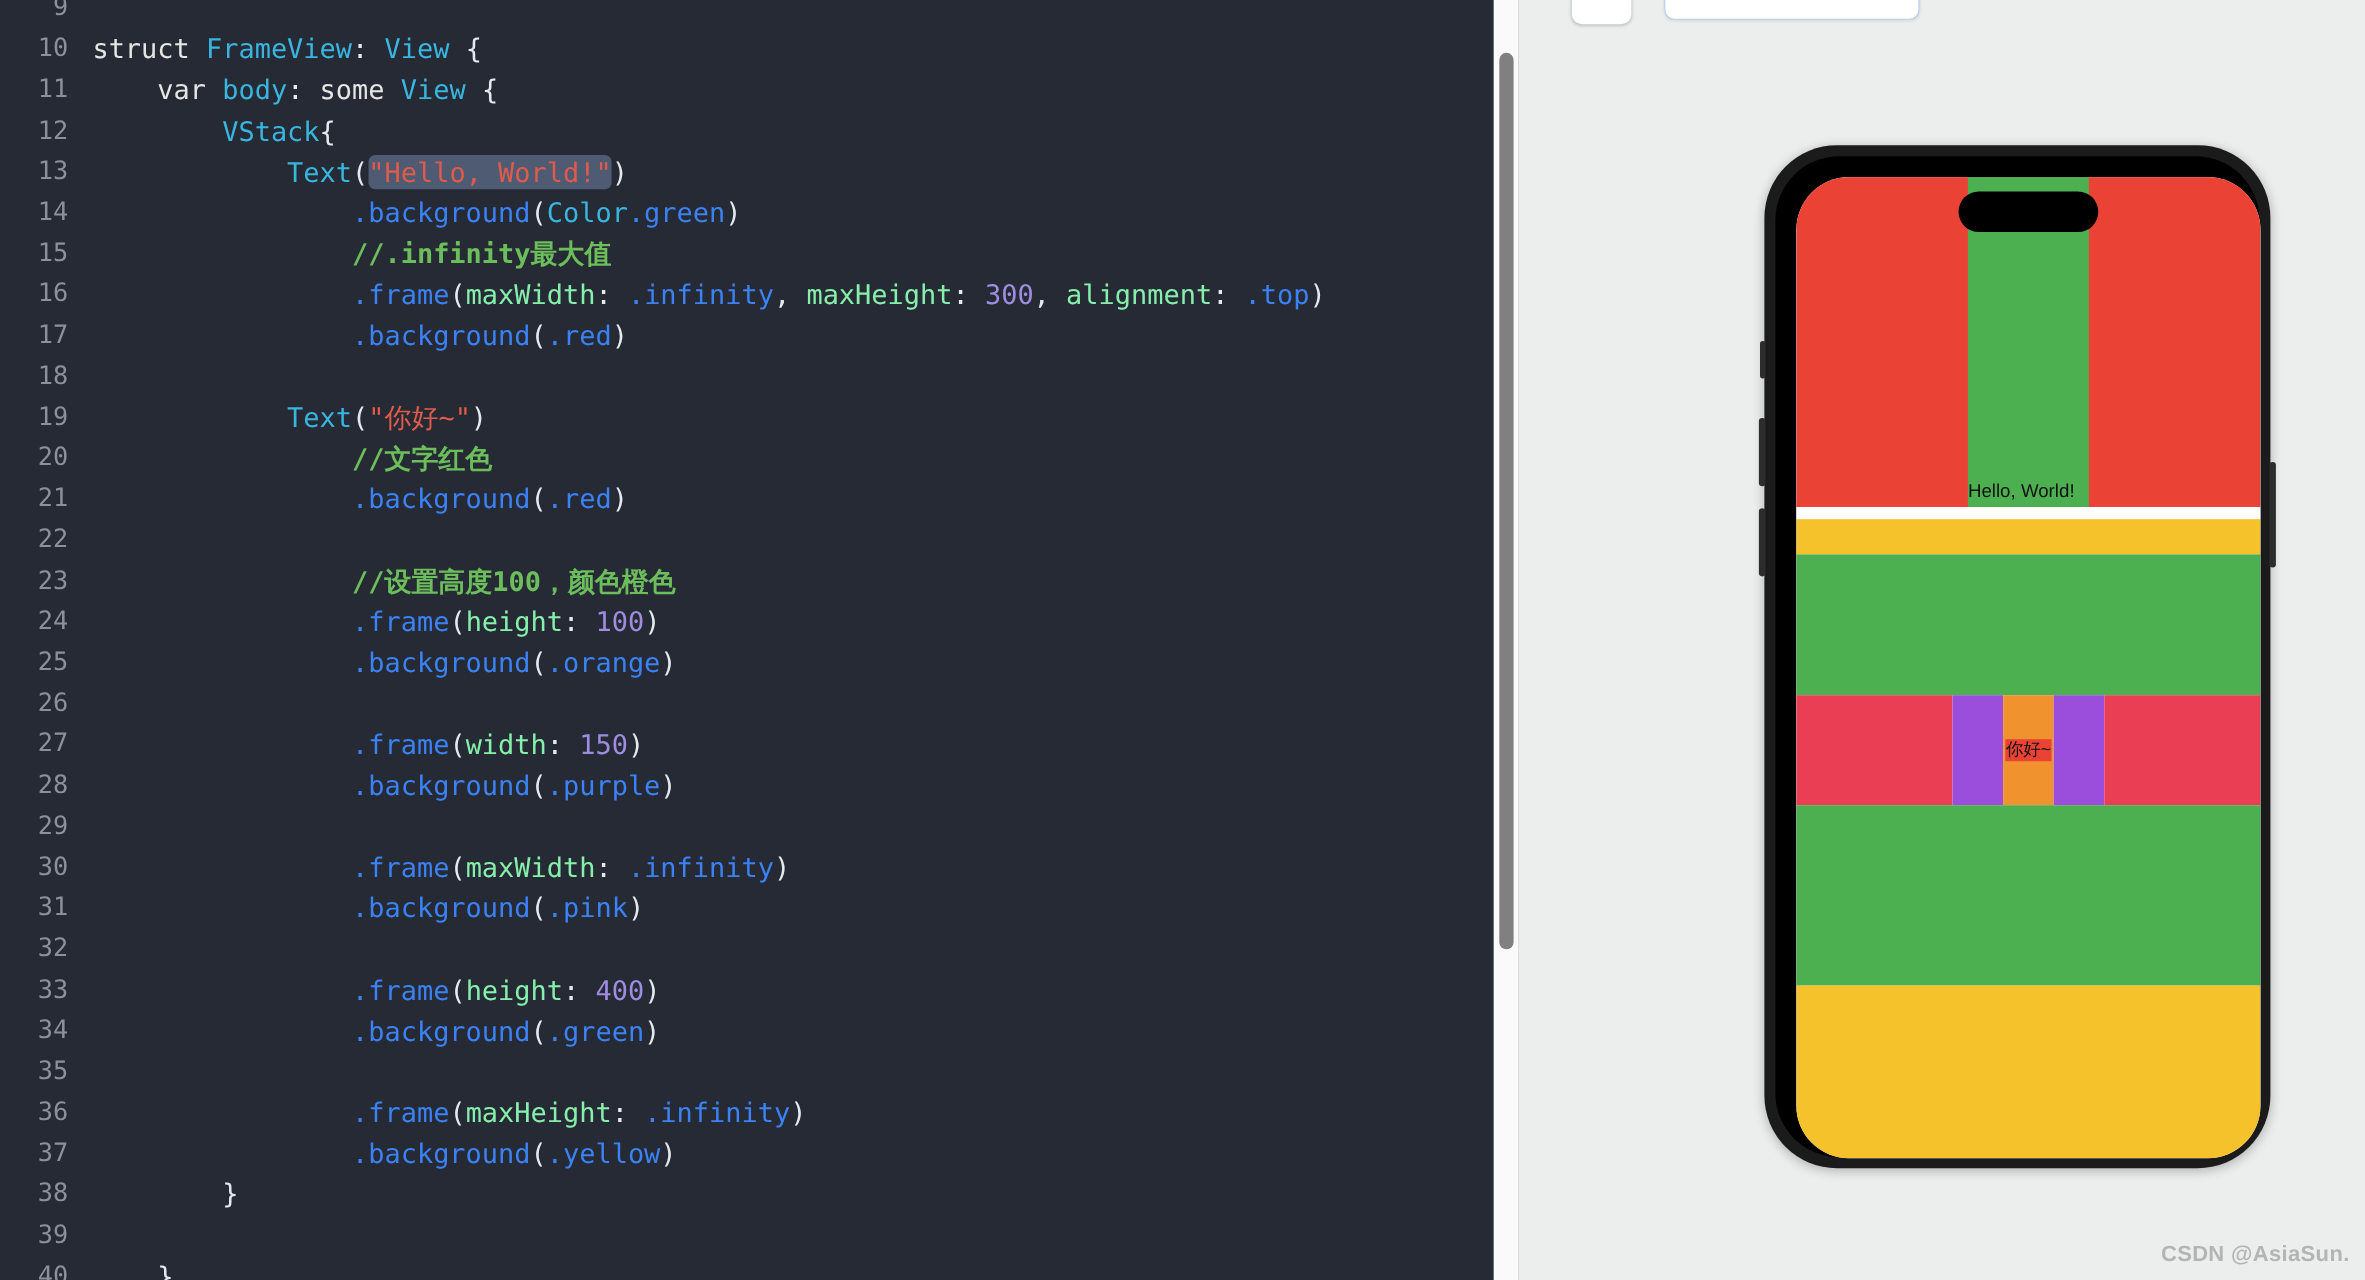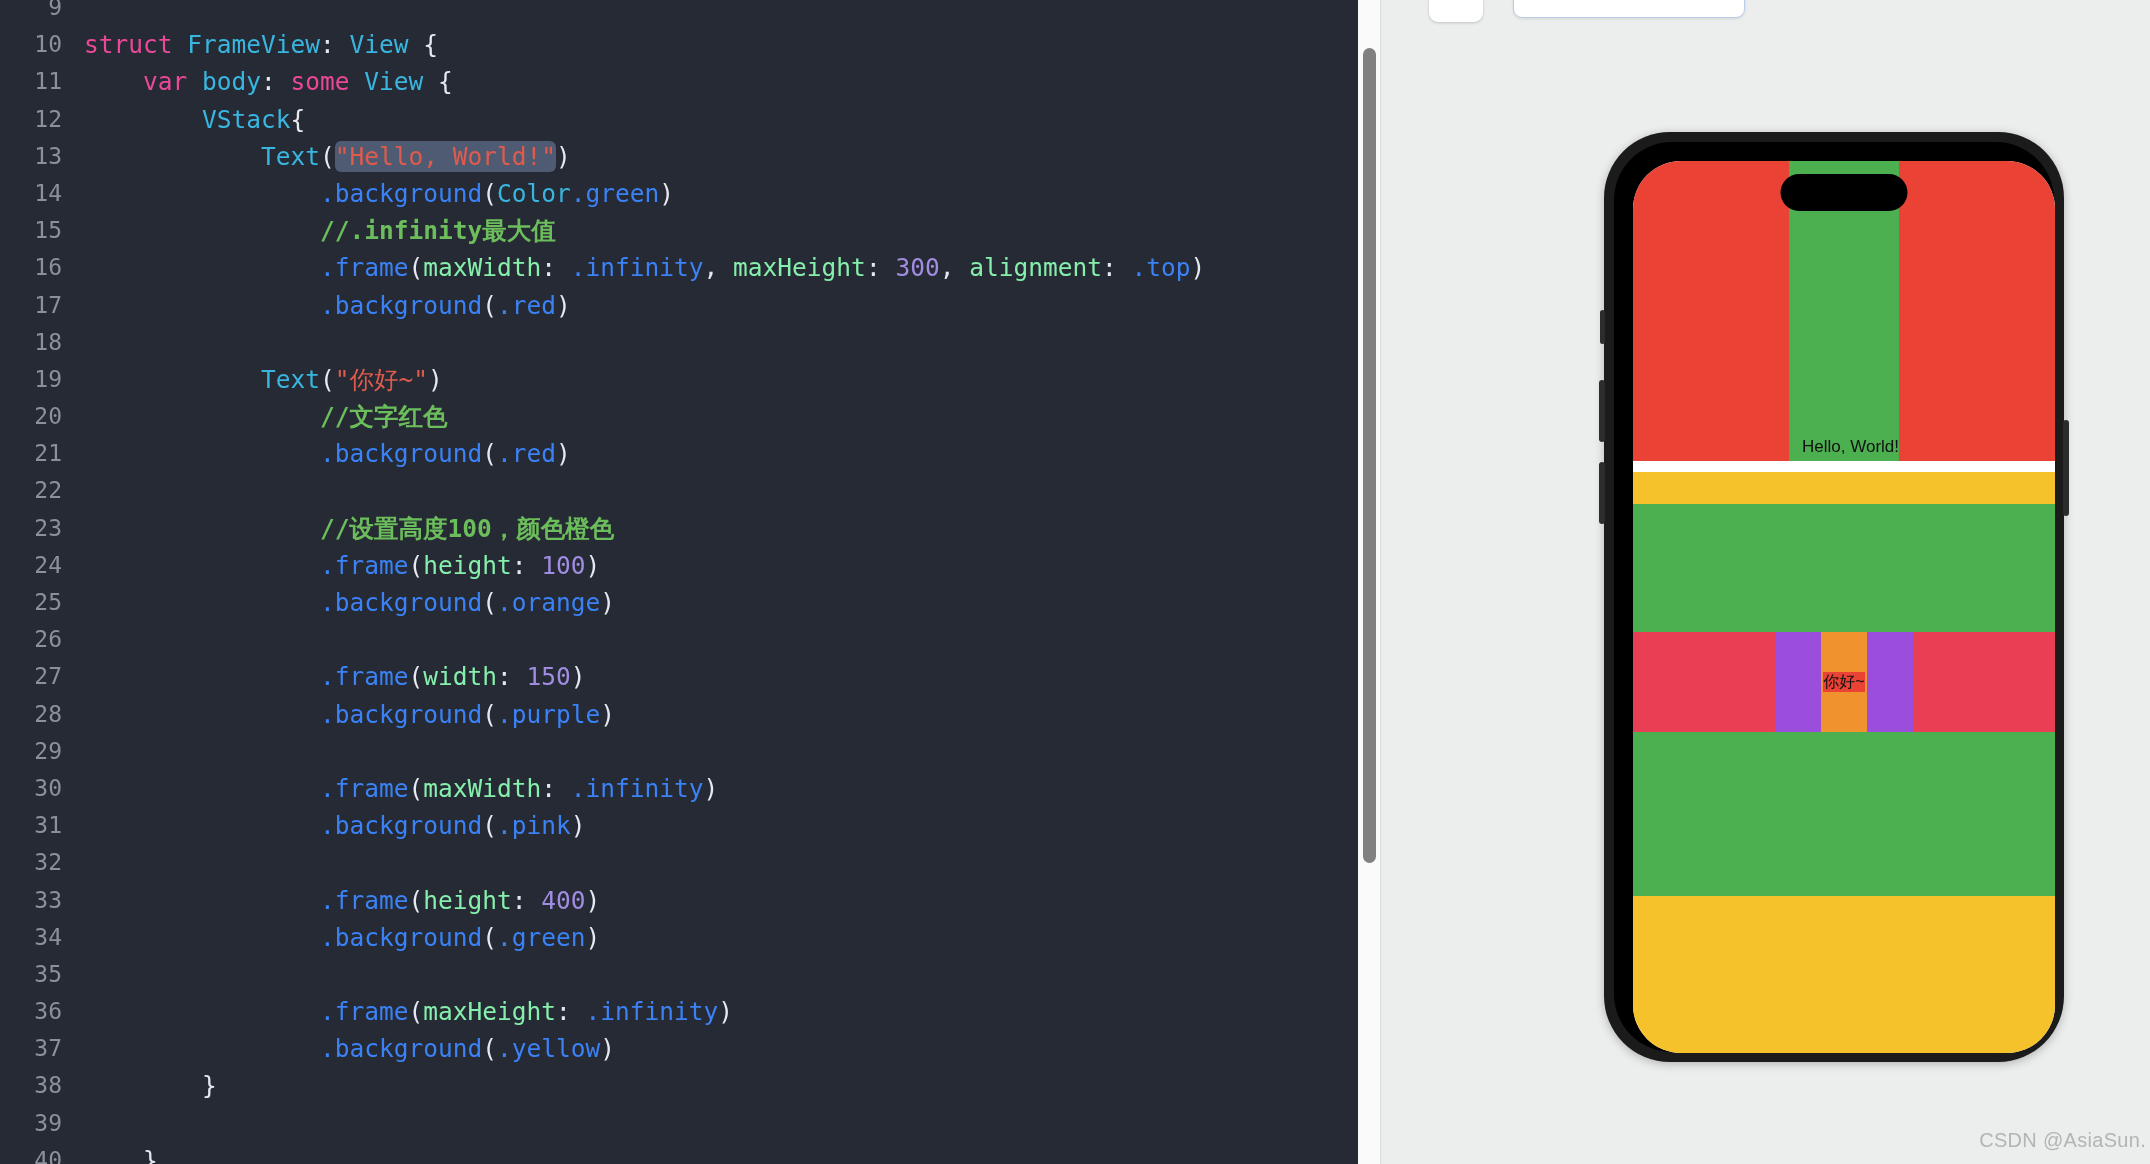--- a/index.html
+++ b/index.html
@@ -50,21 +50,21 @@
     vertical-align: top;
   }
   .codetext {
     display: inline-block;
     margin-left: 22px;
     vertical-align: top;
     color: #e6e9ef;
   }
 
   
-  .kw   { color: #ec4899; text-align: right; }        
+  .kw   { color: #e5e5e5; text-align: right; }        
   .typ  { color: #39b6e0; }        
   .typb { color: #39b6e0; font-weight: normal; }
   .fn   { color: #3b82f6; }        
   .prop { color: #86efac; }        
   .str  { color: #e05b4c; }        
   .num  { color: #a08ce0; }        
   .cmt  { color: #6cbd5b; font-weight: bold; }        
   .pun  { color: #e6e9ef; }        
   .sel  {
     background: #4f5b72;
@@ -183,21 +183,21 @@
   .hello-col {
     position: absolute;
     left: 50%;
     transform: translateX(-50%);
     top: 0;
     width: 110px;
     height: 100%;
     background: #4caf50;
     display: flex;
     align-items: flex-end;
-    justify-content: flex-end;
+    justify-content: flex-start;
   }
   .hello-text {
     color: #111;
     font-size: 17px;
     font-family: "Liberation Sans", sans-serif;
     padding-bottom: 4px;
     white-space: nowrap;
   }
 
   .dynamic-island {
@@ -224,26 +224,27 @@
     background: #ea4335;
     color: #111;
     font-size: 16px;
     font-family: "Liberation Sans", sans-serif;
     line-height: 1.25;
     white-space: nowrap;
   }
 
   .watermark {
     position: absolute;
-    right: 4px;
+    right: 14px;
     bottom: 12px;
     color: #b4b4b4;
     font-size: 20px;
     font-family: "Liberation Sans", sans-serif;
     letter-spacing: 0.3px;
+    font-weight: bold;
   }
 </style>
 </head>
 <body>
 
 <div id="root">
 
   <div class="editor-pane">
     <div class="code-area" id="code-area"><div class="line"><span class="lineno">9</span><span class="codetext"></span></div><div class="line"><span class="lineno">10</span><span class="codetext"><span class="kw">struct </span><span class="typb">FrameView</span><span class="pun">: </span><span class="typ">View</span><span class="pun"> {</span></span></div><div class="line"><span class="lineno">11</span><span class="codetext"><span class="pun">    </span><span class="kw">var </span><span class="typb">body</span><span class="pun">: </span><span class="kw">some </span><span class="typ">View</span><span class="pun"> {</span></span></div><div class="line"><span class="lineno">12</span><span class="codetext"><span class="pun">        </span><span class="typ">VStack</span><span class="pun">{</span></span></div><div class="line"><span class="lineno">13</span><span class="codetext"><span class="pun">            </span><span class="typ">Text</span><span class="pun">(</span><span class="str sel">"Hello, World!"</span><span class="pun">)</span></span></div><div class="line"><span class="lineno">14</span><span class="codetext"><span class="pun">                </span><span class="fn">.background</span><span class="pun">(</span><span class="typ">Color</span><span class="fn">.green</span><span class="pun">)</span></span></div><div class="line"><span class="lineno">15</span><span class="codetext"><span class="pun">                </span><span class="cmt">//.infinity最大值</span></span></div><div class="line"><span class="lineno">16</span><span class="codetext"><span class="pun">                </span><span class="fn">.frame</span><span class="pun">(</span><span class="prop">maxWidth</span><span class="pun">: </span><span class="fn">.infinity</span><span class="pun">, </span><span class="prop">maxHeight</span><span class="pun">: </span><span class="num">300</span><span class="pun">, </span><span class="prop">alignment</span><span class="pun">: </span><span class="fn">.top</span><span class="pun">)</span></span></div><div class="line"><span class="lineno">17</span><span class="codetext"><span class="pun">                </span><span class="fn">.background</span><span class="pun">(</span><span class="fn">.red</span><span class="pun">)</span></span></div><div class="line"><span class="lineno">18</span><span class="codetext"></span></div><div class="line"><span class="lineno">19</span><span class="codetext"><span class="pun">            </span><span class="typ">Text</span><span class="pun">(</span><span class="str">"你好~"</span><span class="pun">)</span></span></div><div class="line"><span class="lineno">20</span><span class="codetext"><span class="pun">                </span><span class="cmt">//文字红色</span></span></div><div class="line"><span class="lineno">21</span><span class="codetext"><span class="pun">                </span><span class="fn">.background</span><span class="pun">(</span><span class="fn">.red</span><span class="pun">)</span></span></div><div class="line"><span class="lineno">22</span><span class="codetext"></span></div><div class="line"><span class="lineno">23</span><span class="codetext"><span class="pun">                </span><span class="cmt">//设置高度100，颜色橙色</span></span></div><div class="line"><span class="lineno">24</span><span class="codetext"><span class="pun">                </span><span class="fn">.frame</span><span class="pun">(</span><span class="prop">height</span><span class="pun">: </span><span class="num">100</span><span class="pun">)</span></span></div><div class="line"><span class="lineno">25</span><span class="codetext"><span class="pun">                </span><span class="fn">.background</span><span class="pun">(</span><span class="fn">.orange</span><span class="pun">)</span></span></div><div class="line"><span class="lineno">26</span><span class="codetext"></span></div><div class="line"><span class="lineno">27</span><span class="codetext"><span class="pun">                </span><span class="fn">.frame</span><span class="pun">(</span><span class="prop">width</span><span class="pun">: </span><span class="num">150</span><span class="pun">)</span></span></div><div class="line"><span class="lineno">28</span><span class="codetext"><span class="pun">                </span><span class="fn">.background</span><span class="pun">(</span><span class="fn">.purple</span><span class="pun">)</span></span></div><div class="line"><span class="lineno">29</span><span class="codetext"></span></div><div class="line"><span class="lineno">30</span><span class="codetext"><span class="pun">                </span><span class="fn">.frame</span><span class="pun">(</span><span class="prop">maxWidth</span><span class="pun">: </span><span class="fn">.infinity</span><span class="pun">)</span></span></div><div class="line"><span class="lineno">31</span><span class="codetext"><span class="pun">                </span><span class="fn">.background</span><span class="pun">(</span><span class="fn">.pink</span><span class="pun">)</span></span></div><div class="line"><span class="lineno">32</span><span class="codetext"></span></div><div class="line"><span class="lineno">33</span><span class="codetext"><span class="pun">                </span><span class="fn">.frame</span><span class="pun">(</span><span class="prop">height</span><span class="pun">: </span><span class="num">400</span><span class="pun">)</span></span></div><div class="line"><span class="lineno">34</span><span class="codetext"><span class="pun">                </span><span class="fn">.background</span><span class="pun">(</span><span class="fn">.green</span><span class="pun">)</span></span></div><div class="line"><span class="lineno">35</span><span class="codetext"></span></div><div class="line"><span class="lineno">36</span><span class="codetext"><span class="pun">                </span><span class="fn">.frame</span><span class="pun">(</span><span class="prop">maxHeight</span><span class="pun">: </span><span class="fn">.infinity</span><span class="pun">)</span></span></div><div class="line"><span class="lineno">37</span><span class="codetext"><span class="pun">                </span><span class="fn">.background</span><span class="pun">(</span><span class="fn">.yellow</span><span class="pun">)</span></span></div><div class="line"><span class="lineno">38</span><span class="codetext"><span class="pun">        }</span></span></div><div class="line"><span class="lineno">39</span><span class="codetext"></span></div><div class="line"><span class="lineno">40</span><span class="codetext"><span class="pun">    }</span></span></div></div>
   </div>

